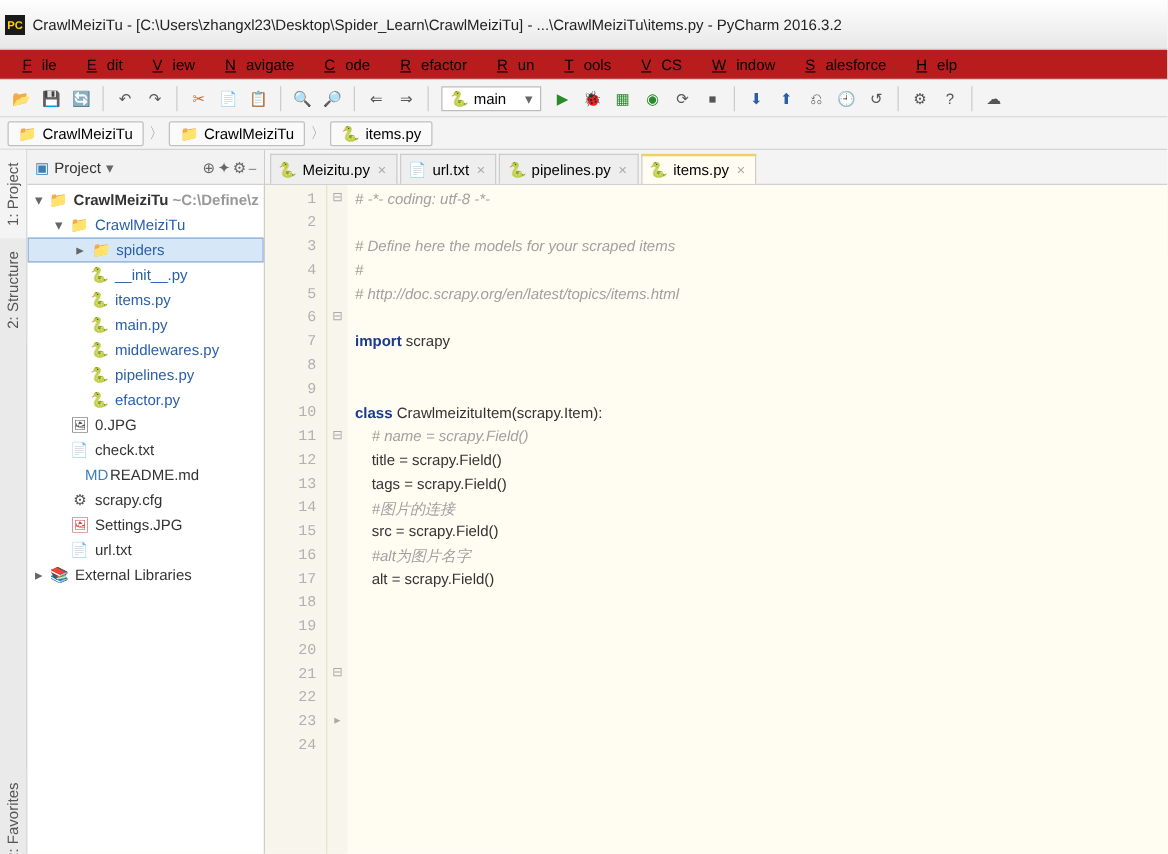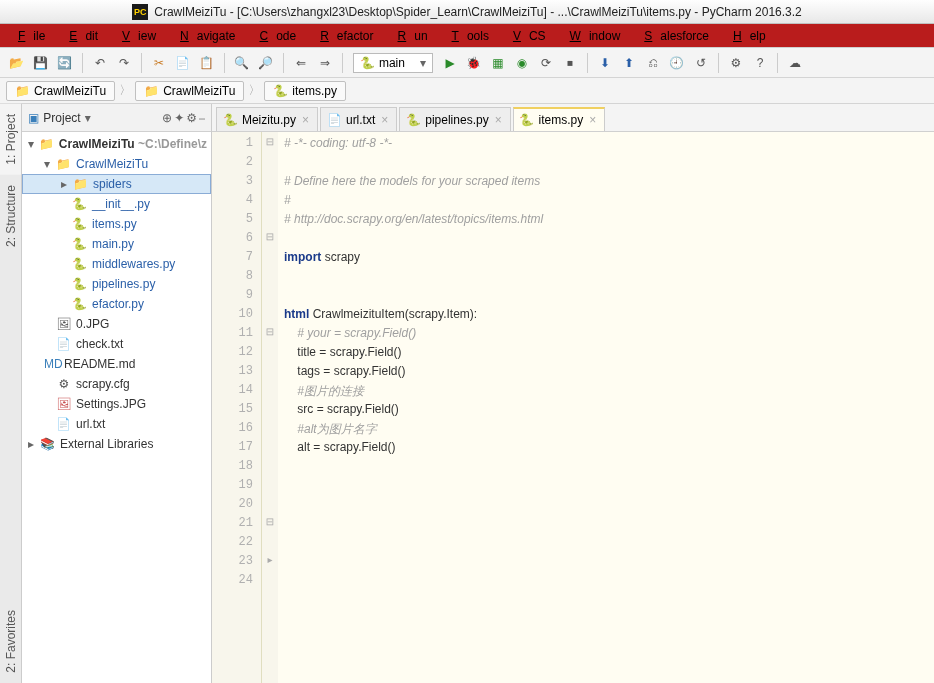--- a/index.html
+++ b/index.html
@@ -1,17 +1,17 @@
 <!DOCTYPE html>
 <html><head>
 <meta charset="utf-8">
 <style>
 * { margin: 0; padding: 0; box-sizing: border-box; font-family: "Segoe UI", Arial, sans-serif; font-size: 12px; }
 body { width: 934px; height: 683px; background: #f0f0f0; overflow: hidden; }
-.titlebar { height: 24px; background: linear-gradient(#fefefe, #e8e8e8); display: flex; align-items: center; padding: 0 4px; border-bottom: 1px solid #c0c0c0; justify-content: center; }
+.titlebar { height: 40px; background: linear-gradient(#fefefe, #e8e8e8); display: flex; align-items: center; padding: 0 4px; border-bottom: 1px solid #c0c0c0; }
 .titlebar .icon { width: 16px; height: 16px; background: #1a1a1a; color: #ffd200; display: inline-flex; align-items: center; justify-content: center; font-size: 9px; font-weight: bold; margin-right: 6px; }
 .titlebar span { color: #222; }
 .menubar { height: 24px; background: #b91c1c; display: flex; align-items: center; padding: 0 2px; border-bottom: 1px solid #d0d0d0; }
 .menubar span { padding: 2px 8px; cursor: pointer; }
 .menubar .u { text-decoration: underline; }
 .toolbar { height: 30px; background: #f4f4f4; border-bottom: 1px solid #d4d4d4; display: flex; align-items: center; padding: 0 6px; gap: 2px; }
 .tbicon { width: 22px; height: 22px; display: inline-flex; align-items: center; justify-content: center; cursor: pointer; color: #555; border-radius: 2px; }
 .tbicon.green { color: #2a8a2a; }
 .tbicon.blue { color: #2a5fa8; }
 .tbicon.orange { color: #c87820; }
@@ -224,21 +224,21 @@
         <div class="node" style="padding-left: 22px;">
           <span class="tw"> </span>
           <span class="ic img">🖼</span>
           <span class="lbl">0.JPG</span>
         </div>
         <div class="node" style="padding-left: 22px;">
           <span class="tw"> </span>
           <span class="ic txt">📄</span>
           <span class="lbl">check.txt</span>
         </div>
-        <div class="node" style="padding-left: 10px;">
+        <div class="node" style="padding-left: 34px;">
           <span class="tw"> </span>
           <span class="ic md">MD</span>
           <span class="lbl">README.md</span>
         </div>
         <div class="node" style="padding-left: 22px;">
           <span class="tw"> </span>
           <span class="ic cfg">⚙</span>
           <span class="lbl">scrapy.cfg</span>
         </div>
         <div class="node" style="padding-left: 22px;">
@@ -338,22 +338,22 @@
       <div class="codetext" id="codetext">
           <div class="line"><span class="cm"># -*- coding: utf-8 -*-</span></div>
           <div class="line"></div>
           <div class="line"><span class="cm"># Define here the models for your scraped items</span></div>
           <div class="line"><span class="cm">#</span></div>
           <div class="line"><span class="cm"># http://doc.scrapy.org/en/latest/topics/items.html</span></div>
           <div class="line"></div>
           <div class="line"><span class="kw">import</span> <span class="nm">scrapy</span></div>
           <div class="line"></div>
           <div class="line"></div>
-          <div class="line"><span class="kw">html</span> <span class="nm">CrawlmeizituItem</span>(scrapy.Item):</div>
-          <div class="line">    <span class="cm"># your = scrapy.Field()</span></div>
+          <div class="line"><span class="kw">class</span> <span class="nm">CrawlmeizituItem</span>(scrapy.Item):</div>
+          <div class="line">    <span class="cm"># name = scrapy.Field()</span></div>
           <div class="line">    title = scrapy.Field()</div>
           <div class="line">    tags = scrapy.Field()</div>
           <div class="line">    <span class="cm">#图片的连接</span></div>
           <div class="line">    src = scrapy.Field()</div>
           <div class="line">    <span class="cm">#alt为图片名字</span></div>
           <div class="line">    alt = scrapy.Field()</div>
           <div class="line"></div>
           <div class="line"></div>
           <div class="line"></div>
         </div>

